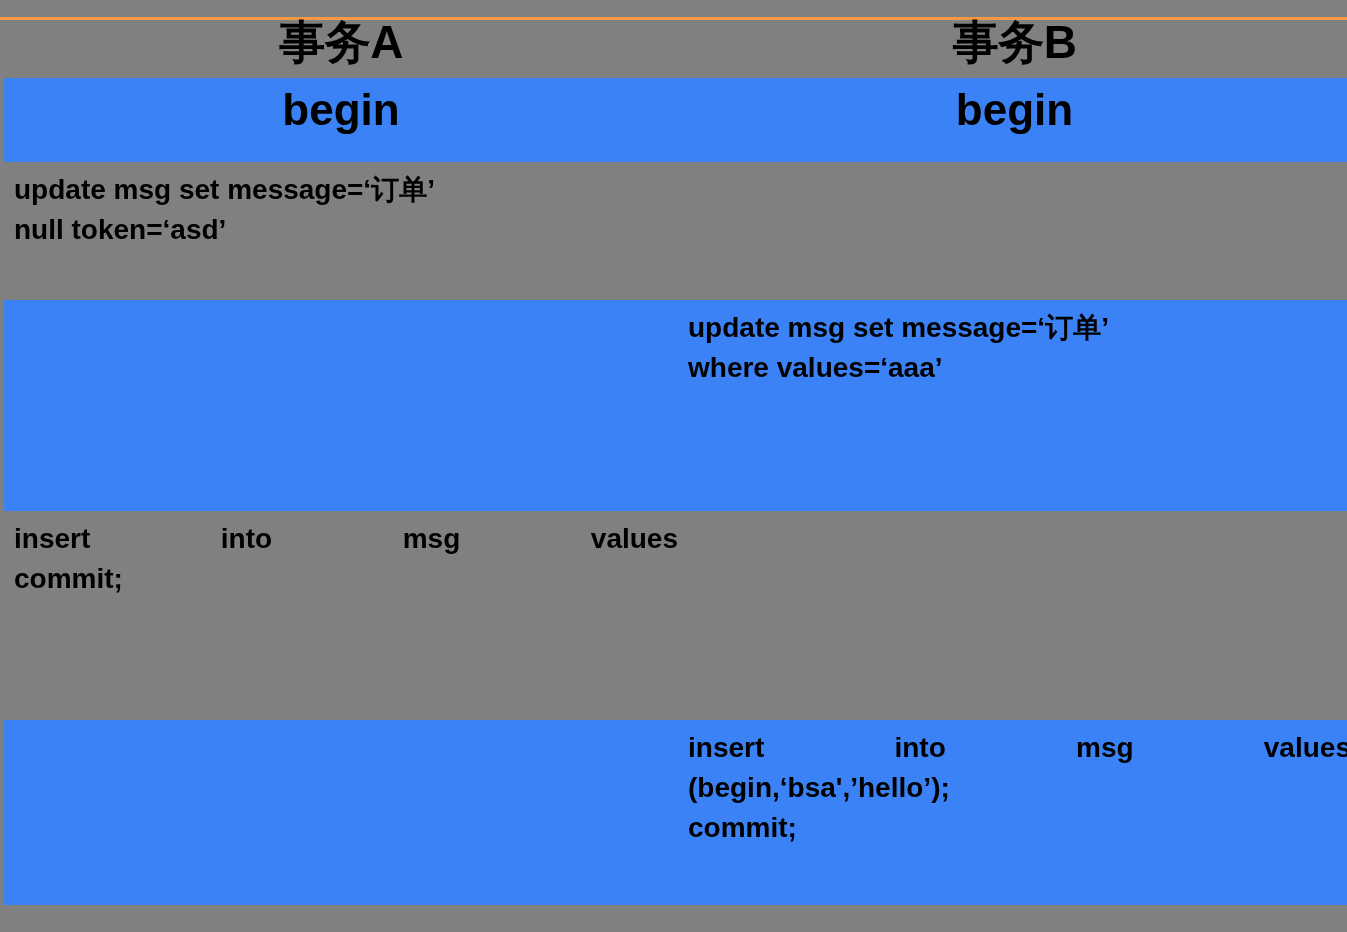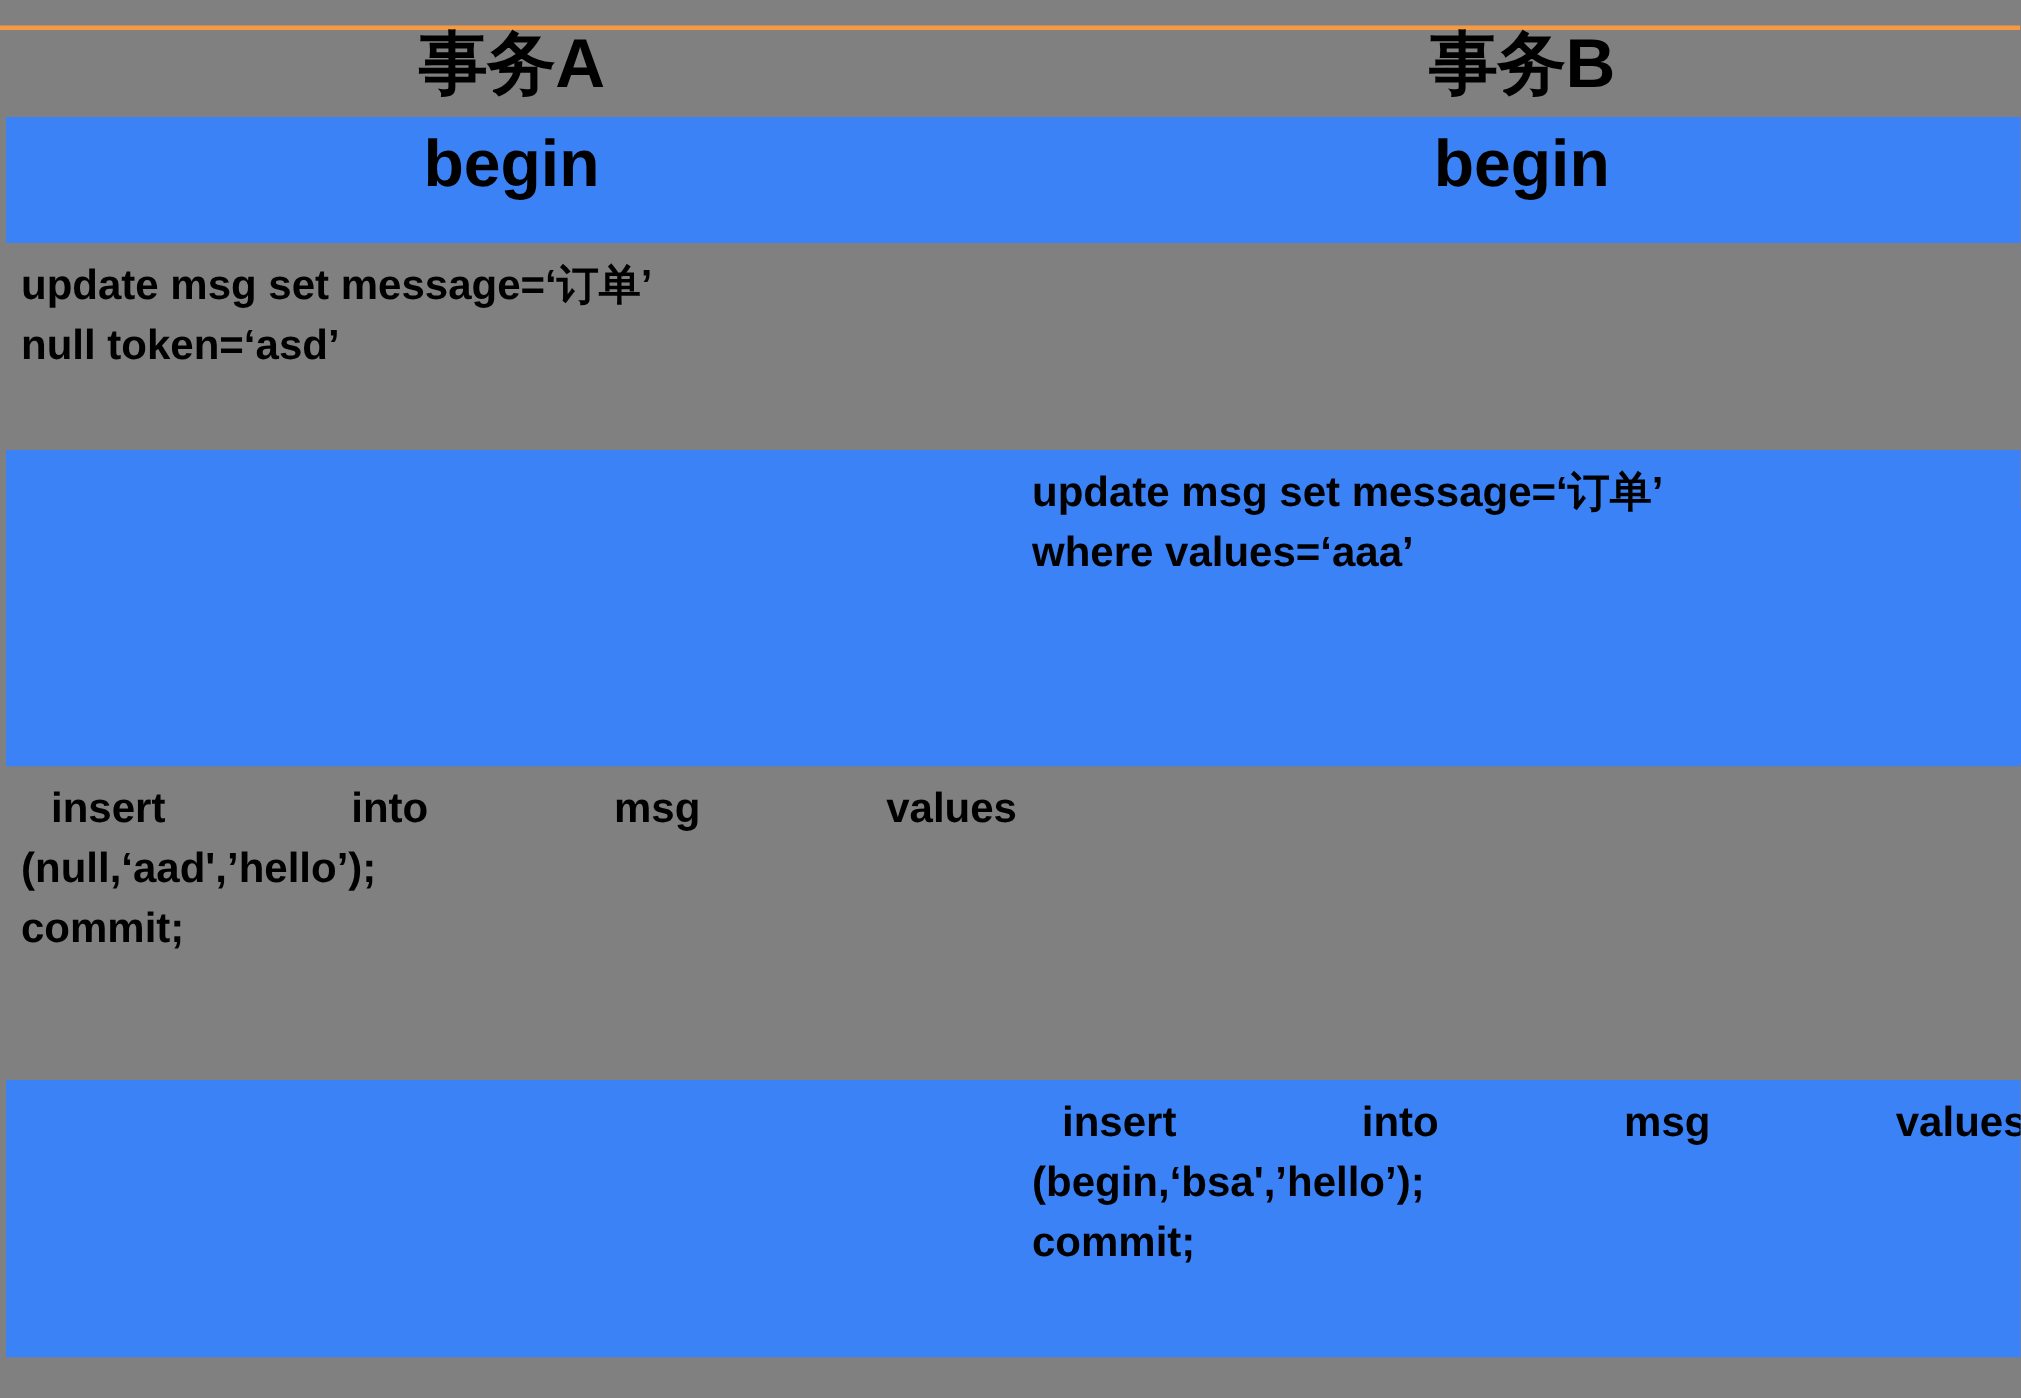--- a/index.html
+++ b/index.html
@@ -96,21 +96,20 @@
   .sql-block.col-a { left: 10px;  width: 664px; }
   .sql-block.col-b { left: 10px;  width: 663px; }
 
   .sql-line { display: block; white-space: nowrap; }
 
   
   .sql-line.justified {
     display: flex;
     justify-content: space-between;
     white-space: nowrap;
-    margin-left: 20px;
   }
   .sql-line.justified > span { display: inline-block; }
 
   
   .cell-b .sql-block { overflow: visible; }
 </style>
 </head>
 <body>
 
 <div id="sequence-table">
@@ -157,21 +156,20 @@
 
   <div class="band gray band-insert-a">
     <div class="cell cell-a">
       <div class="sql-block col-a">
         <span class="sql-line justified">
           <span>insert</span>
           <span>into</span>
           <span>msg</span>
           <span>values</span>
         </span>
-        <span class="sql-line">(null,‘aad',’hello’);</span>
         <span class="sql-line">commit;</span>
       </div>
     </div>
     <div class="cell cell-b"></div>
   </div>
 
   <div class="band orange band-insert-b">
     <div class="cell cell-a"></div>
     <div class="cell cell-b">
       <div class="sql-block col-b">

